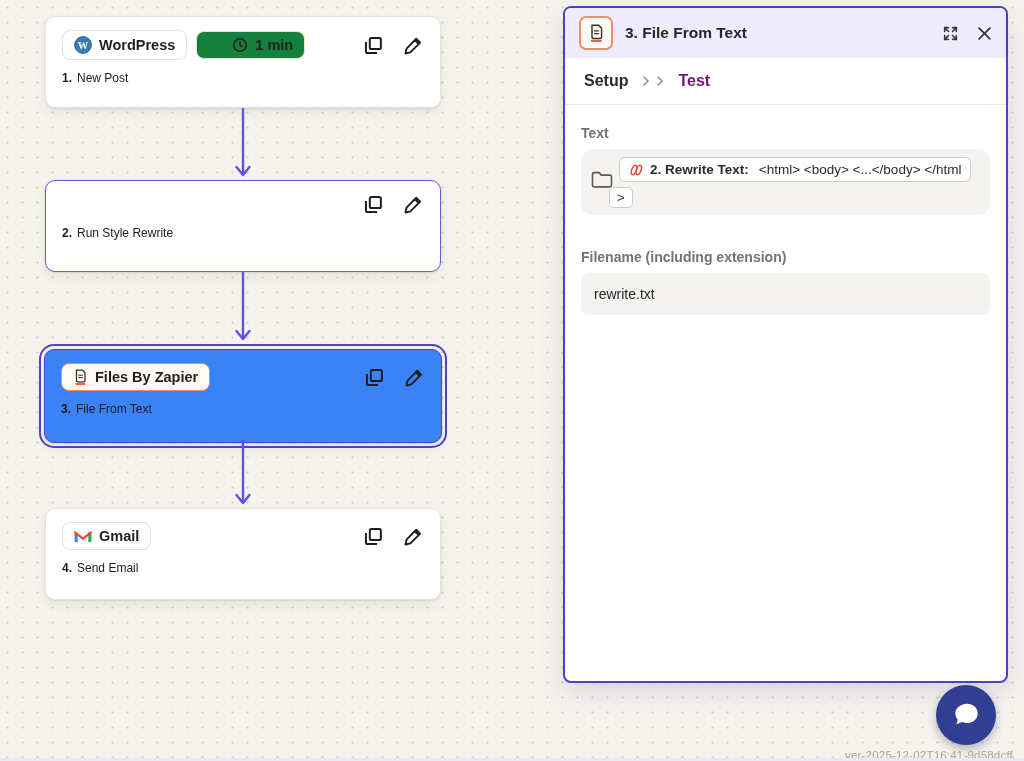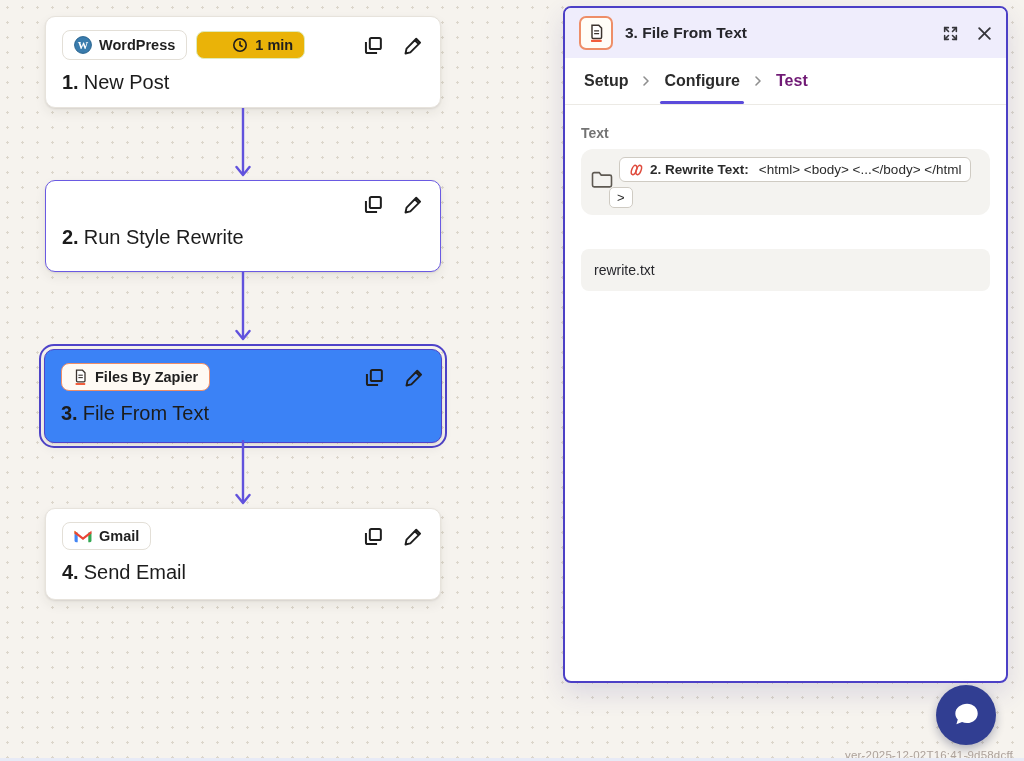--- a/index.html
+++ b/index.html
@@ -31,25 +31,25 @@
     position:relative; left:0; top:0; width:100%; height:100%;
     border:1.5px solid #4F43C9; background:#3b82f6;
   }
   .card-top { display:flex; align-items:center; gap:9px; }
   .pill {
     display:inline-flex; align-items:center; gap:7px;
     border:1px solid #E3DFD7; border-radius:8px; background:#fff;
     padding:5px 11px; font-weight:700; font-size:14.5px; color:#1F1F1F;
     white-space:nowrap;
   }
-  .pill.timer { background:#eab308; border-color:#DFEBBB;padding-left:35px; }
+  .pill.timer { background:#15803d; border-color:#DFEBBB;padding-left:35px; }
   .pill.app-orange { border:1.5px solid #EE8E68; background:#FEFAF4; }
   .card-actions { margin-left:auto; display:flex; gap:19px; align-items:center; }
   .icon-btn { background:none; border:none; padding:0; cursor:pointer; display:flex; }
-  .card-title { margin-top:11px; font-size:20px; color:#1C1C1C; }
+  .card-title { margin-top:11px; font-size:12px; color:#1C1C1C; }
   .card-title .num { font-weight:700; margin-right:5px; }
 
   
   .arrow { position:absolute; left:235px; width:16px; }
 
   
   .panel {
     position:absolute; left:563px; top:6px; width:445px; height:677px;
     background:#fff; border:2px solid #4C40C6; border-radius:8px;
     box-shadow:0 10px 26px rgba(60,50,140,.14); overflow:hidden;
@@ -298,21 +298,20 @@
     </span>
   </div>
 
   <div class="tabs">
     <button class="tab">Setup</button>
     <span class="tab-sep">
       <svg width="12" height="12" viewBox="0 0 12 12" fill="none" stroke="#8F8F8F" stroke-width="1.6" stroke-linecap="round" stroke-linejoin="round">
           <path d="M4 2l4 4-4 4"></path>
         </svg>
     </span>
-    <button class="tab active">Configure</button>
     <span class="tab-sep">
       <svg width="12" height="12" viewBox="0 0 12 12" fill="none" stroke="#8F8F8F" stroke-width="1.6" stroke-linecap="round" stroke-linejoin="round">
           <path d="M4 2l4 4-4 4"></path>
         </svg>
     </span>
     <button class="tab dim">Test</button>
   </div>
 
   <div class="content">
     <div class="field-label">Text</div>
@@ -332,20 +331,21 @@
           </span>
           <span class="tok-b">2. Rewrite Text:</span>
           <span>&lt;html&gt; &lt;body&gt; &lt;...&lt;/body&gt; &lt;/html</span>
         </span>
       </div>
       <div class="token-line2">
         <span class="token-pill small">&gt;</span>
       </div>
     </div>
 
+    <div class="field-label">Filename (including extension)</div>
     <div class="filename-input">
       <span>rewrite.txt</span>
     </div>
   </div>
 </div>
 
 <button class="chat-btn">
   <span style="display:flex;">
     <svg width="32" height="32" viewBox="0 0 30 30">
         <path d="M16 4.5c5.7 0 10 4 10 9s-4.3 9-10 9c-1.7 0-3.3-.3-4.7-.9L6 23.6l1.3-4.4c-1.5-1.5-2.3-3.5-2.3-5.7 0-5 5.3-9 11-9z" fill="#fff"></path>

